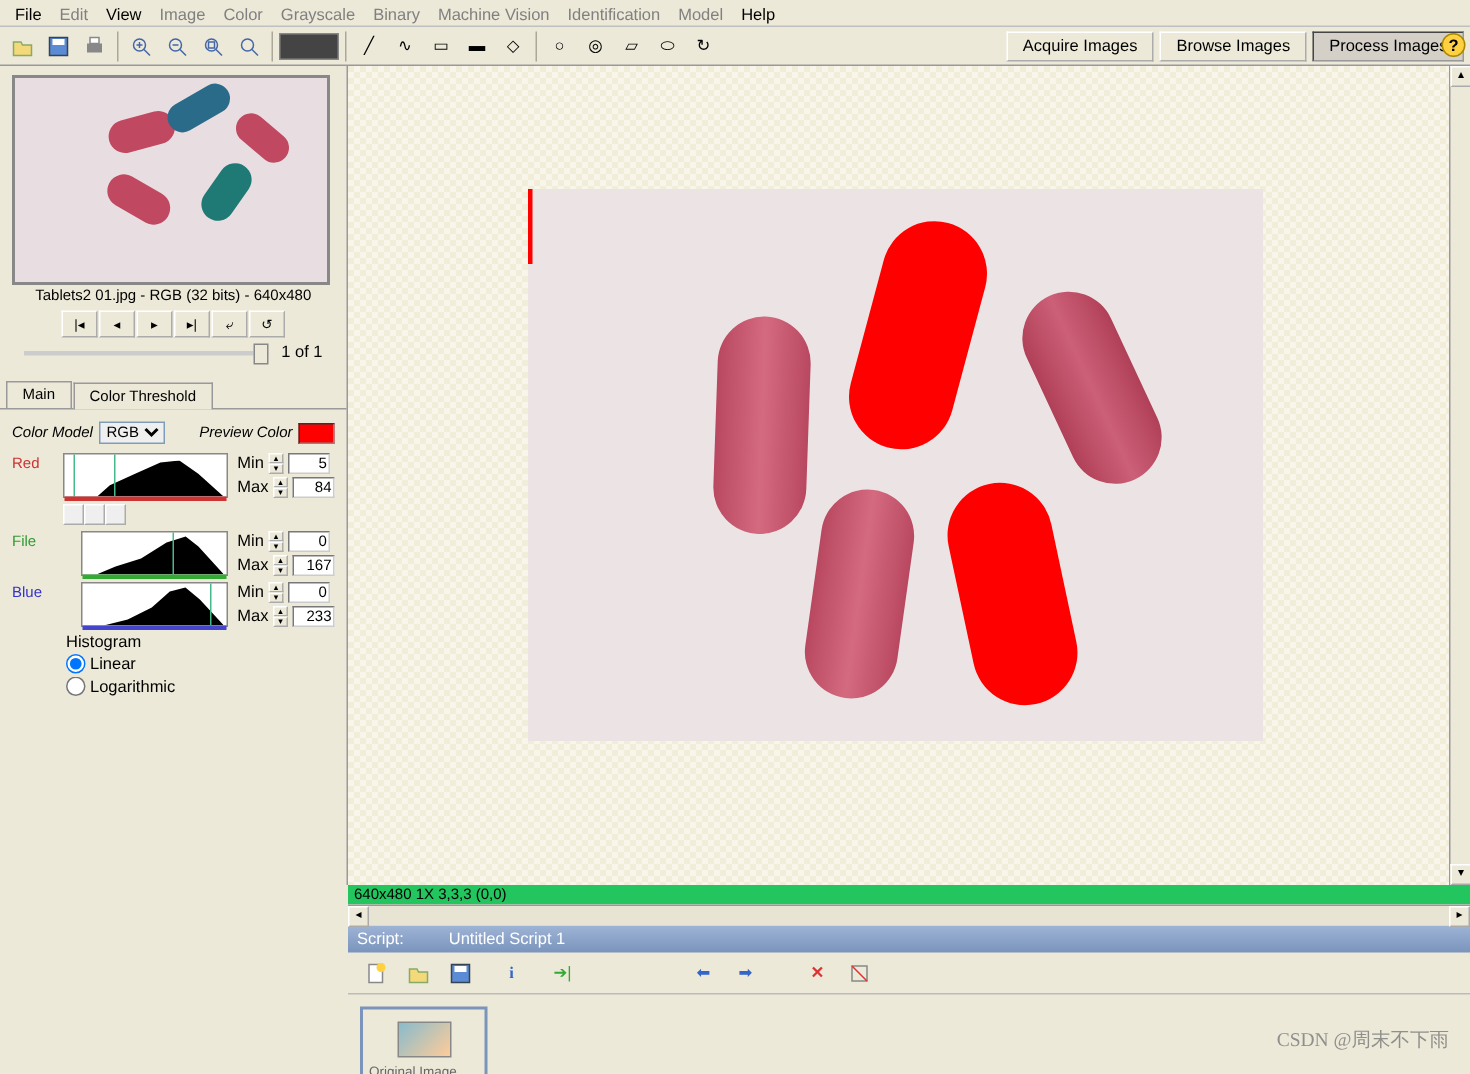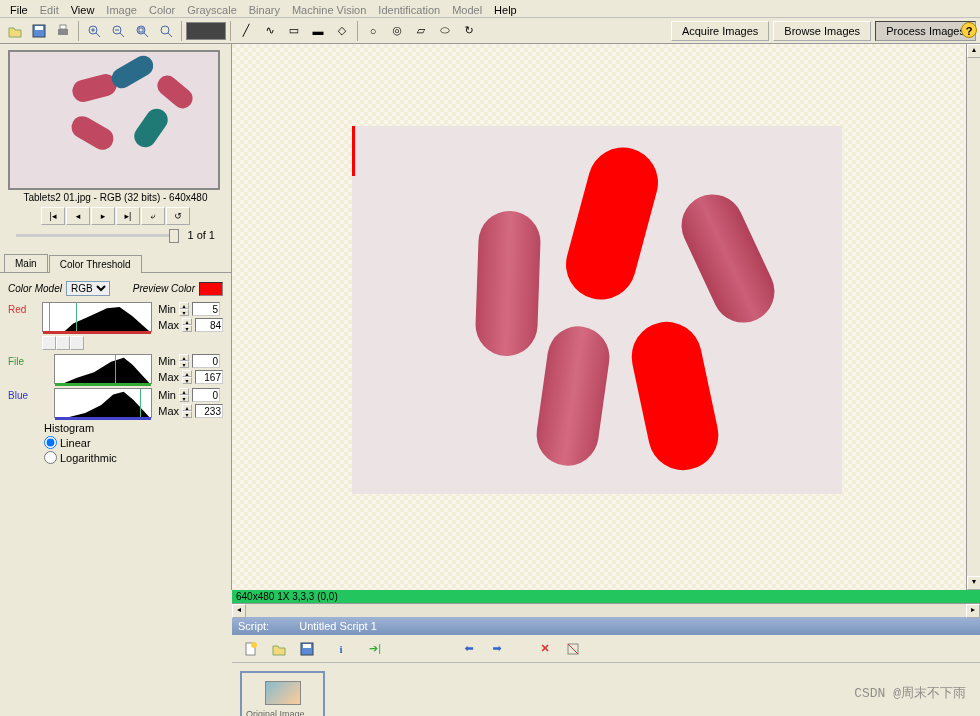--- a/index.html
+++ b/index.html
@@ -52,21 +52,21 @@
 .scrollbar-h { height: 14px; background: #ece9d8; border-top: 1px solid #999; display: flex; }
 .sb-track { flex: 1; background: #e8e4d4; }
 .sb-btn { width: 14px; height: 14px; background: #ece9d8; border: 1px outset #fff; font-size: 8px; text-align: center; }
 .script-panel { background: #ece9d8; }
 .script-header { background: linear-gradient(to bottom, #9eb4d6, #7a94bc); color: #fff; padding: 3px 6px; font-size: 11px; display: flex; }
 .script-toolbar { height: 28px; display: flex; align-items: center; padding: 0 8px; gap: 6px; border-bottom: 1px solid #bbb; }
 .script-content { padding: 8px; display: flex; }
 .script-thumb { width: 85px; height: 65px; border: 2px solid #7a94bc; padding: 4px; }
 .script-thumb-img { width: 36px; height: 24px; background: linear-gradient(135deg, #8bc, #fc9); border: 1px solid #888; margin: 4px auto; }
 .st-label { font-size: 9px; color: #666; text-align: left; }
-.watermark { position: absolute; right: 14px; bottom: 14px; font-size: 13px; color: rgba(120,120,120,0.8); font-family: Liberation Mono, monospace; text-align: center; }
+.watermark { position: absolute; right: 14px; bottom: 14px; font-size: 13px; color: rgba(120,120,120,0.8); font-family: Liberation Serif, serif; text-align: center; }
 .help-icon { position: absolute; right: 3px; top: 22px; width: 16px; height: 16px; background: #ffd040; border-radius: 50%; font-weight:bold; text-align:center; font-size:11px; line-height:16px; border:1px solid #a80; }
 .pill { position: absolute; border-radius: 50px; }
 .seg-btns { display:flex; margin-top:4px; gap:0; }
 .seg-btns button { width:14px; height:14px; font-size:8px; border:1px outset #fff; }
 </style>
 </head>
 <body>
 
 <div class="menubar">
   <span class="active">File</span>

